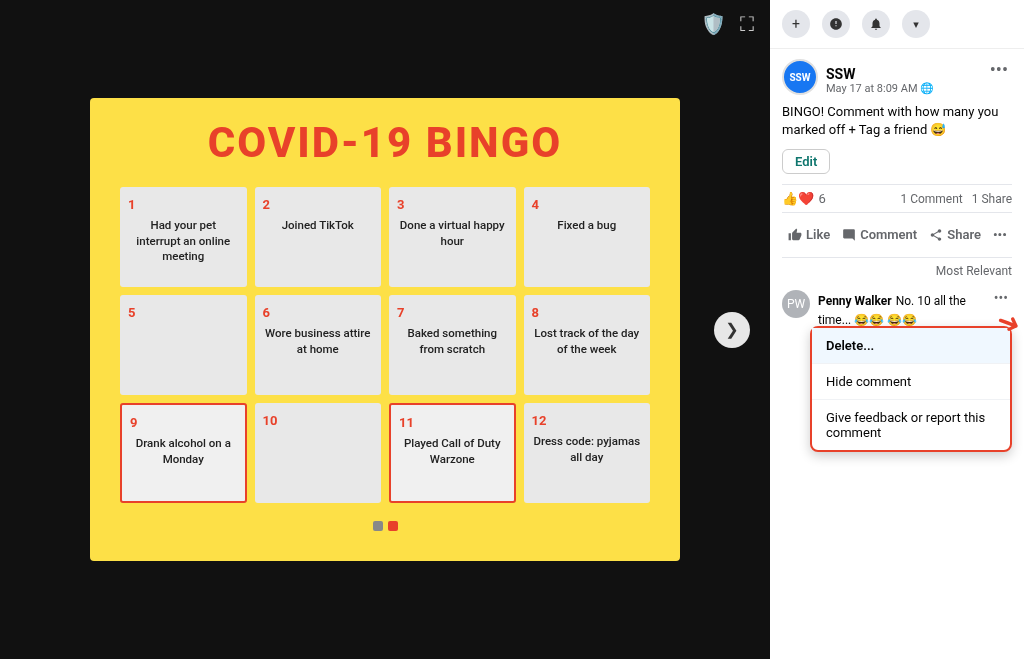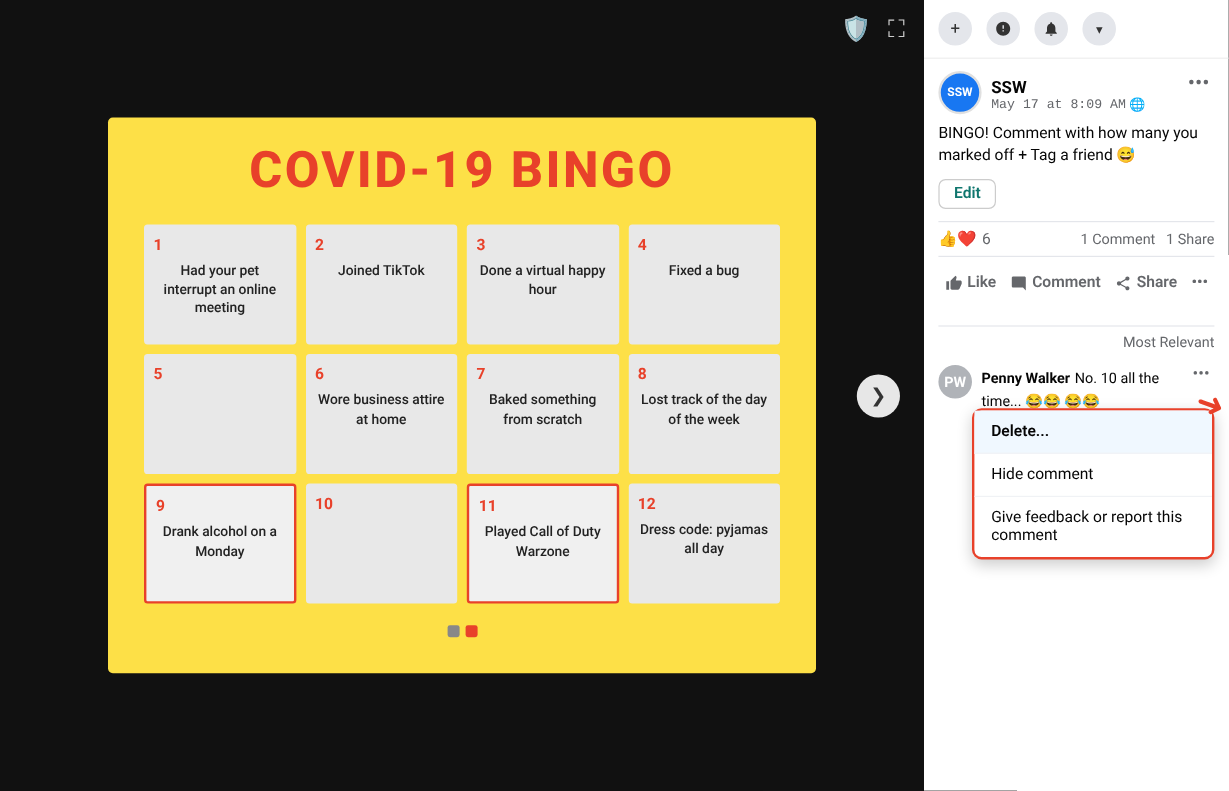--- a/index.html
+++ b/index.html
@@ -200,21 +200,20 @@
       font-weight: 700;
       color: #050505;
     }
 
     .post-meta {
       font-size: 11px;
       color: #65676b;
       display: flex;
       align-items: center;
       gap: 3px;
-      font-family: Liberation Mono, monospace;
     }
 
     .three-dots {
       color: #65676b;
       font-size: 18px;
       cursor: pointer;
       padding: 0 4px;
     }
 
     .post-content {
@@ -257,21 +256,21 @@
     .reaction-count { font-size: 13px; color: #65676b; }
 
     .reaction-right {
       font-size: 12px;
       color: #65676b;
     }
 
     .action-bar {
       display: flex;
       justify-content: space-around;
-      padding: 4px 0 24px;
+      padding: 4px 0 11px;
       border-bottom: 1px solid #e4e6eb;
     }
 
     .action-btn {
       display: flex;
       align-items: center;
       gap: 4px;
       font-size: 13px;
       font-weight: 600;
       color: #65676b;
@@ -304,21 +303,21 @@
       height: 28px;
       border-radius: 50%;
       background: #b0b3b8;
       flex-shrink: 0;
       overflow: hidden;
       display: flex;
       align-items: center;
       justify-content: center;
       font-size: 12px;
       color: #fff;
-      font-weight: 700;
+      font-weight: 400;
     }
 
     .comment-name {
       font-size: 12px;
       font-weight: 700;
       color: #050505;
     }
 
     .comment-text {
       font-size: 12px;

